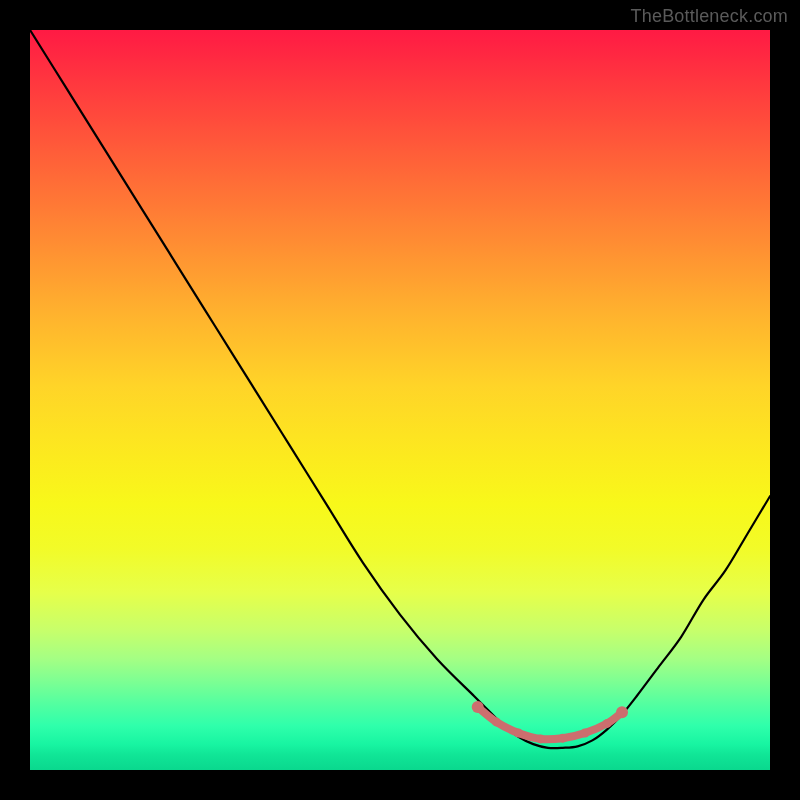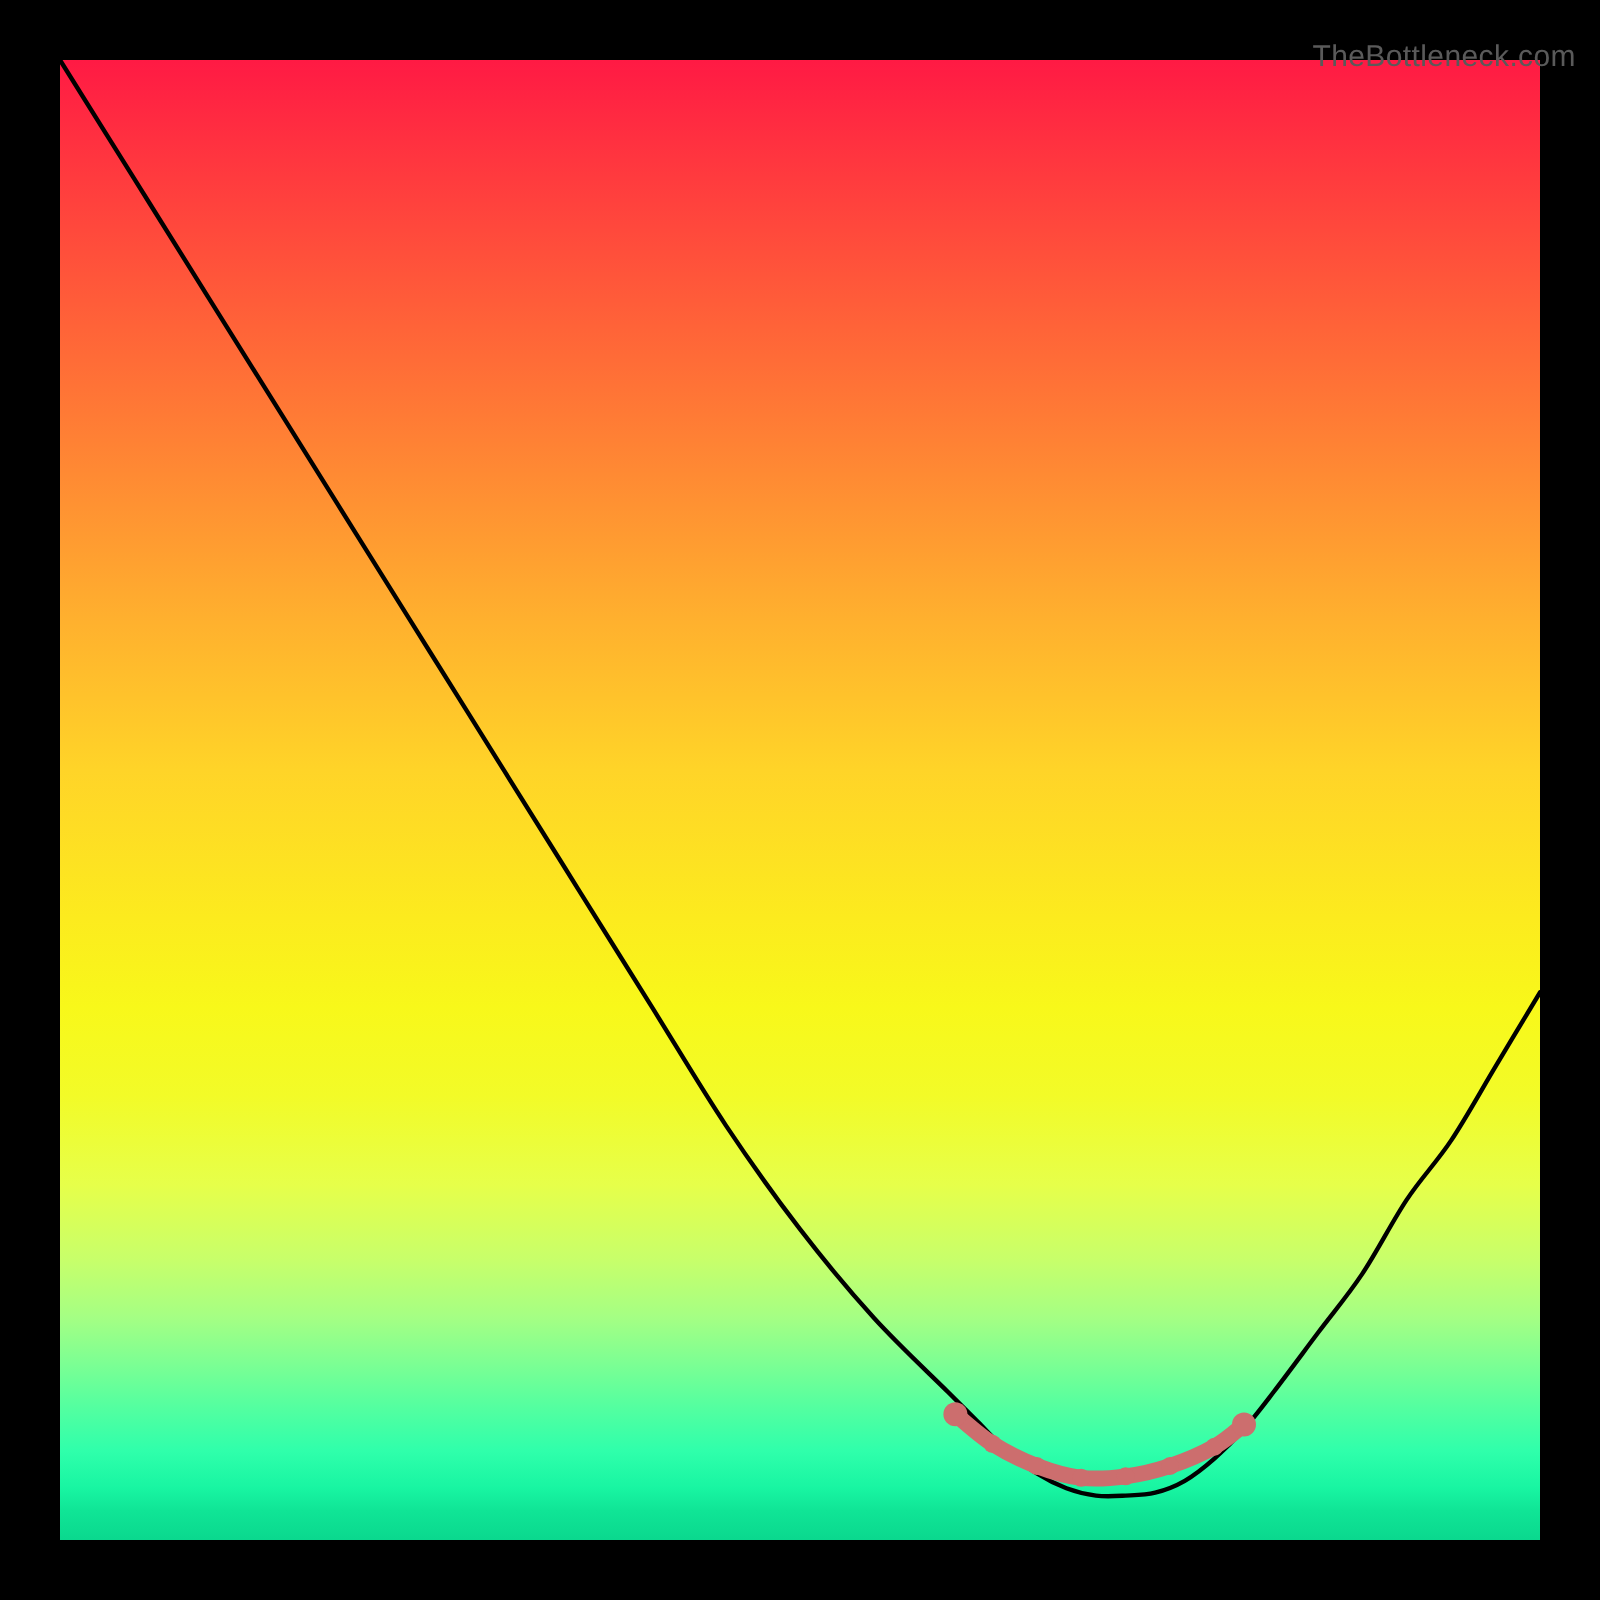--- a/index.html
+++ b/index.html
@@ -6,24 +6,24 @@
     margin: 0;
     padding: 0;
     width: 800px;
     height: 800px;
     background: #000;
     position: relative;
     font-family: Arial, sans-serif;
   }
   .watermark {
     position: absolute;
-    top: 20px;
+    top: 6px;
     right: 12px;
     color: #5a5a5a;
-    font-size: 15px;
+    font-size: 18px;
     letter-spacing: 0.2px;
     font-weight: 400;
     z-index: 10;
   }
   .plot-area {
     position: absolute;
     left: 30px;
     top: 30px;
     width: 740px;
     height: 740px;

